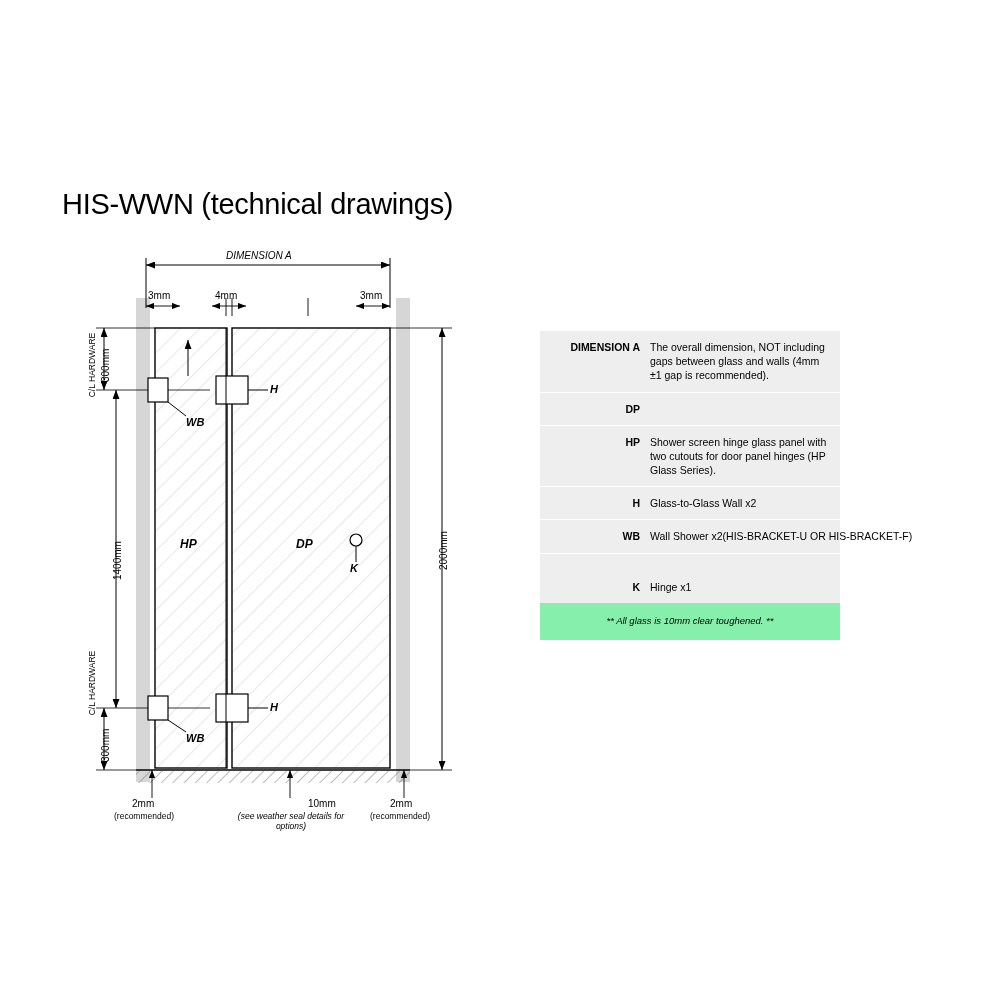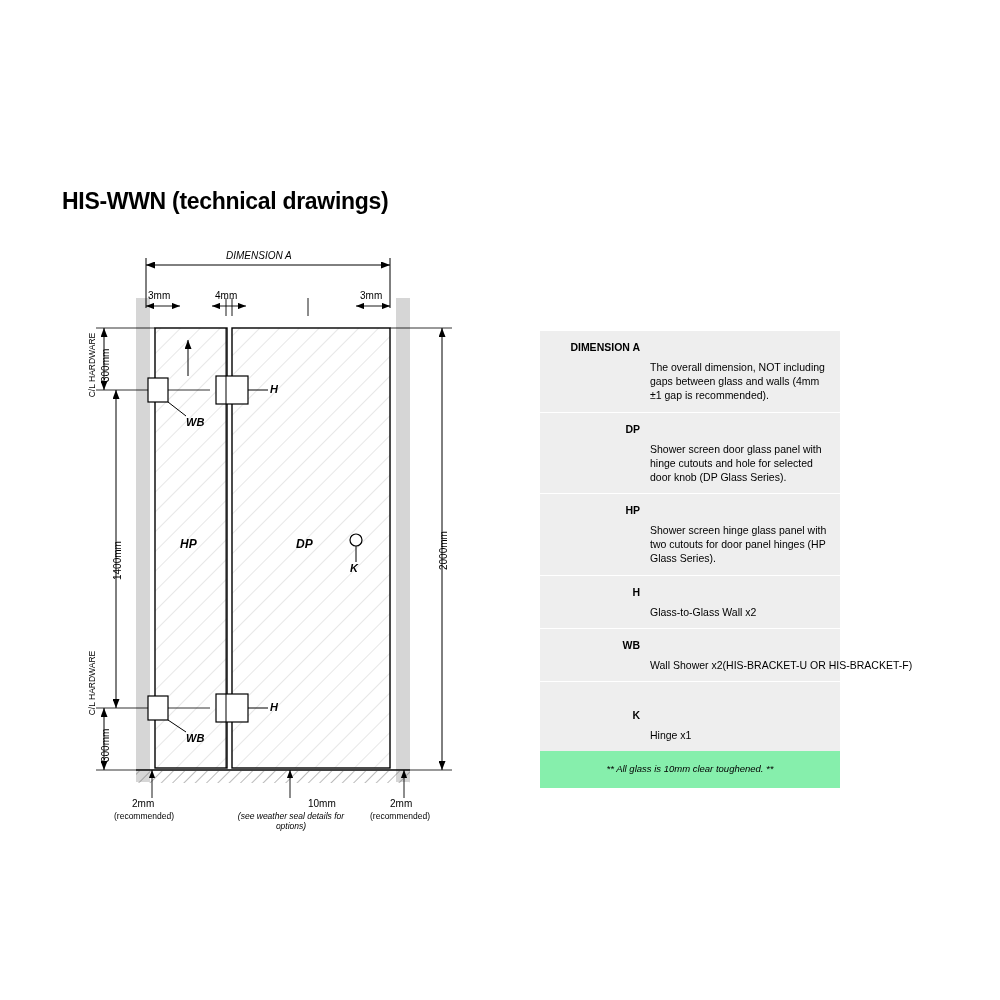--- a/index.html
+++ b/index.html
@@ -14,22 +14,22 @@
     font-family: "Liberation Sans", sans-serif;
     color: #000000;
     overflow: hidden;
   }
 
   
   #page-title {
     position: absolute;
     left: 62px;
     top: 188px;
-    font-size: 23px;
-    font-weight: bold;
+    font-size: 29px;
+    font-weight: normal;
     letter-spacing: -0.3px;
     white-space: nowrap;
   }
 
   
   #drawing {
     position: absolute;
     left: 60px;
     top: 250px;
     width: 420px;
@@ -75,21 +75,20 @@
     padding-right: 10px;
     font-size: 10.5px;
     font-weight: bold;
     line-height: 1.35;
   }
   .legend-desc {
     flex: 1 1 auto;
     font-size: 10.5px;
     line-height: 1.35;
     padding-right: 6px;
-    margin-top: 20px;
   }
   .legend-desc.wide { white-space: nowrap; }
   #legend-footnote {
     font-size: 9.5px;
     font-style: italic;
     text-align: center;
     padding: 12px 6px 14px 6px;
     background: #86efac;
   }
 </style>
@@ -204,21 +203,20 @@
 
 <div id="legend">
 
   <div class="legend-row">
     <div class="legend-key">DIMENSION A</div>
     <div class="legend-desc">The overall dimension, NOT including gaps between glass and walls (4mm ±1 gap is recommended).</div>
   </div>
 
   <div class="legend-row">
     <div class="legend-key">DP</div>
-    <div class="legend-desc">Shower screen door glass panel with hinge cutouts and hole for selected door knob (DP Glass Series).</div>
   </div>
 
   <div class="legend-row">
     <div class="legend-key">HP</div>
     <div class="legend-desc">Shower screen hinge glass panel with two cutouts for door panel hinges (HP Glass Series).</div>
   </div>
 
   <div class="legend-row">
     <div class="legend-key">H</div>
     <div class="legend-desc">Glass-to-Glass Wall x2</div>

